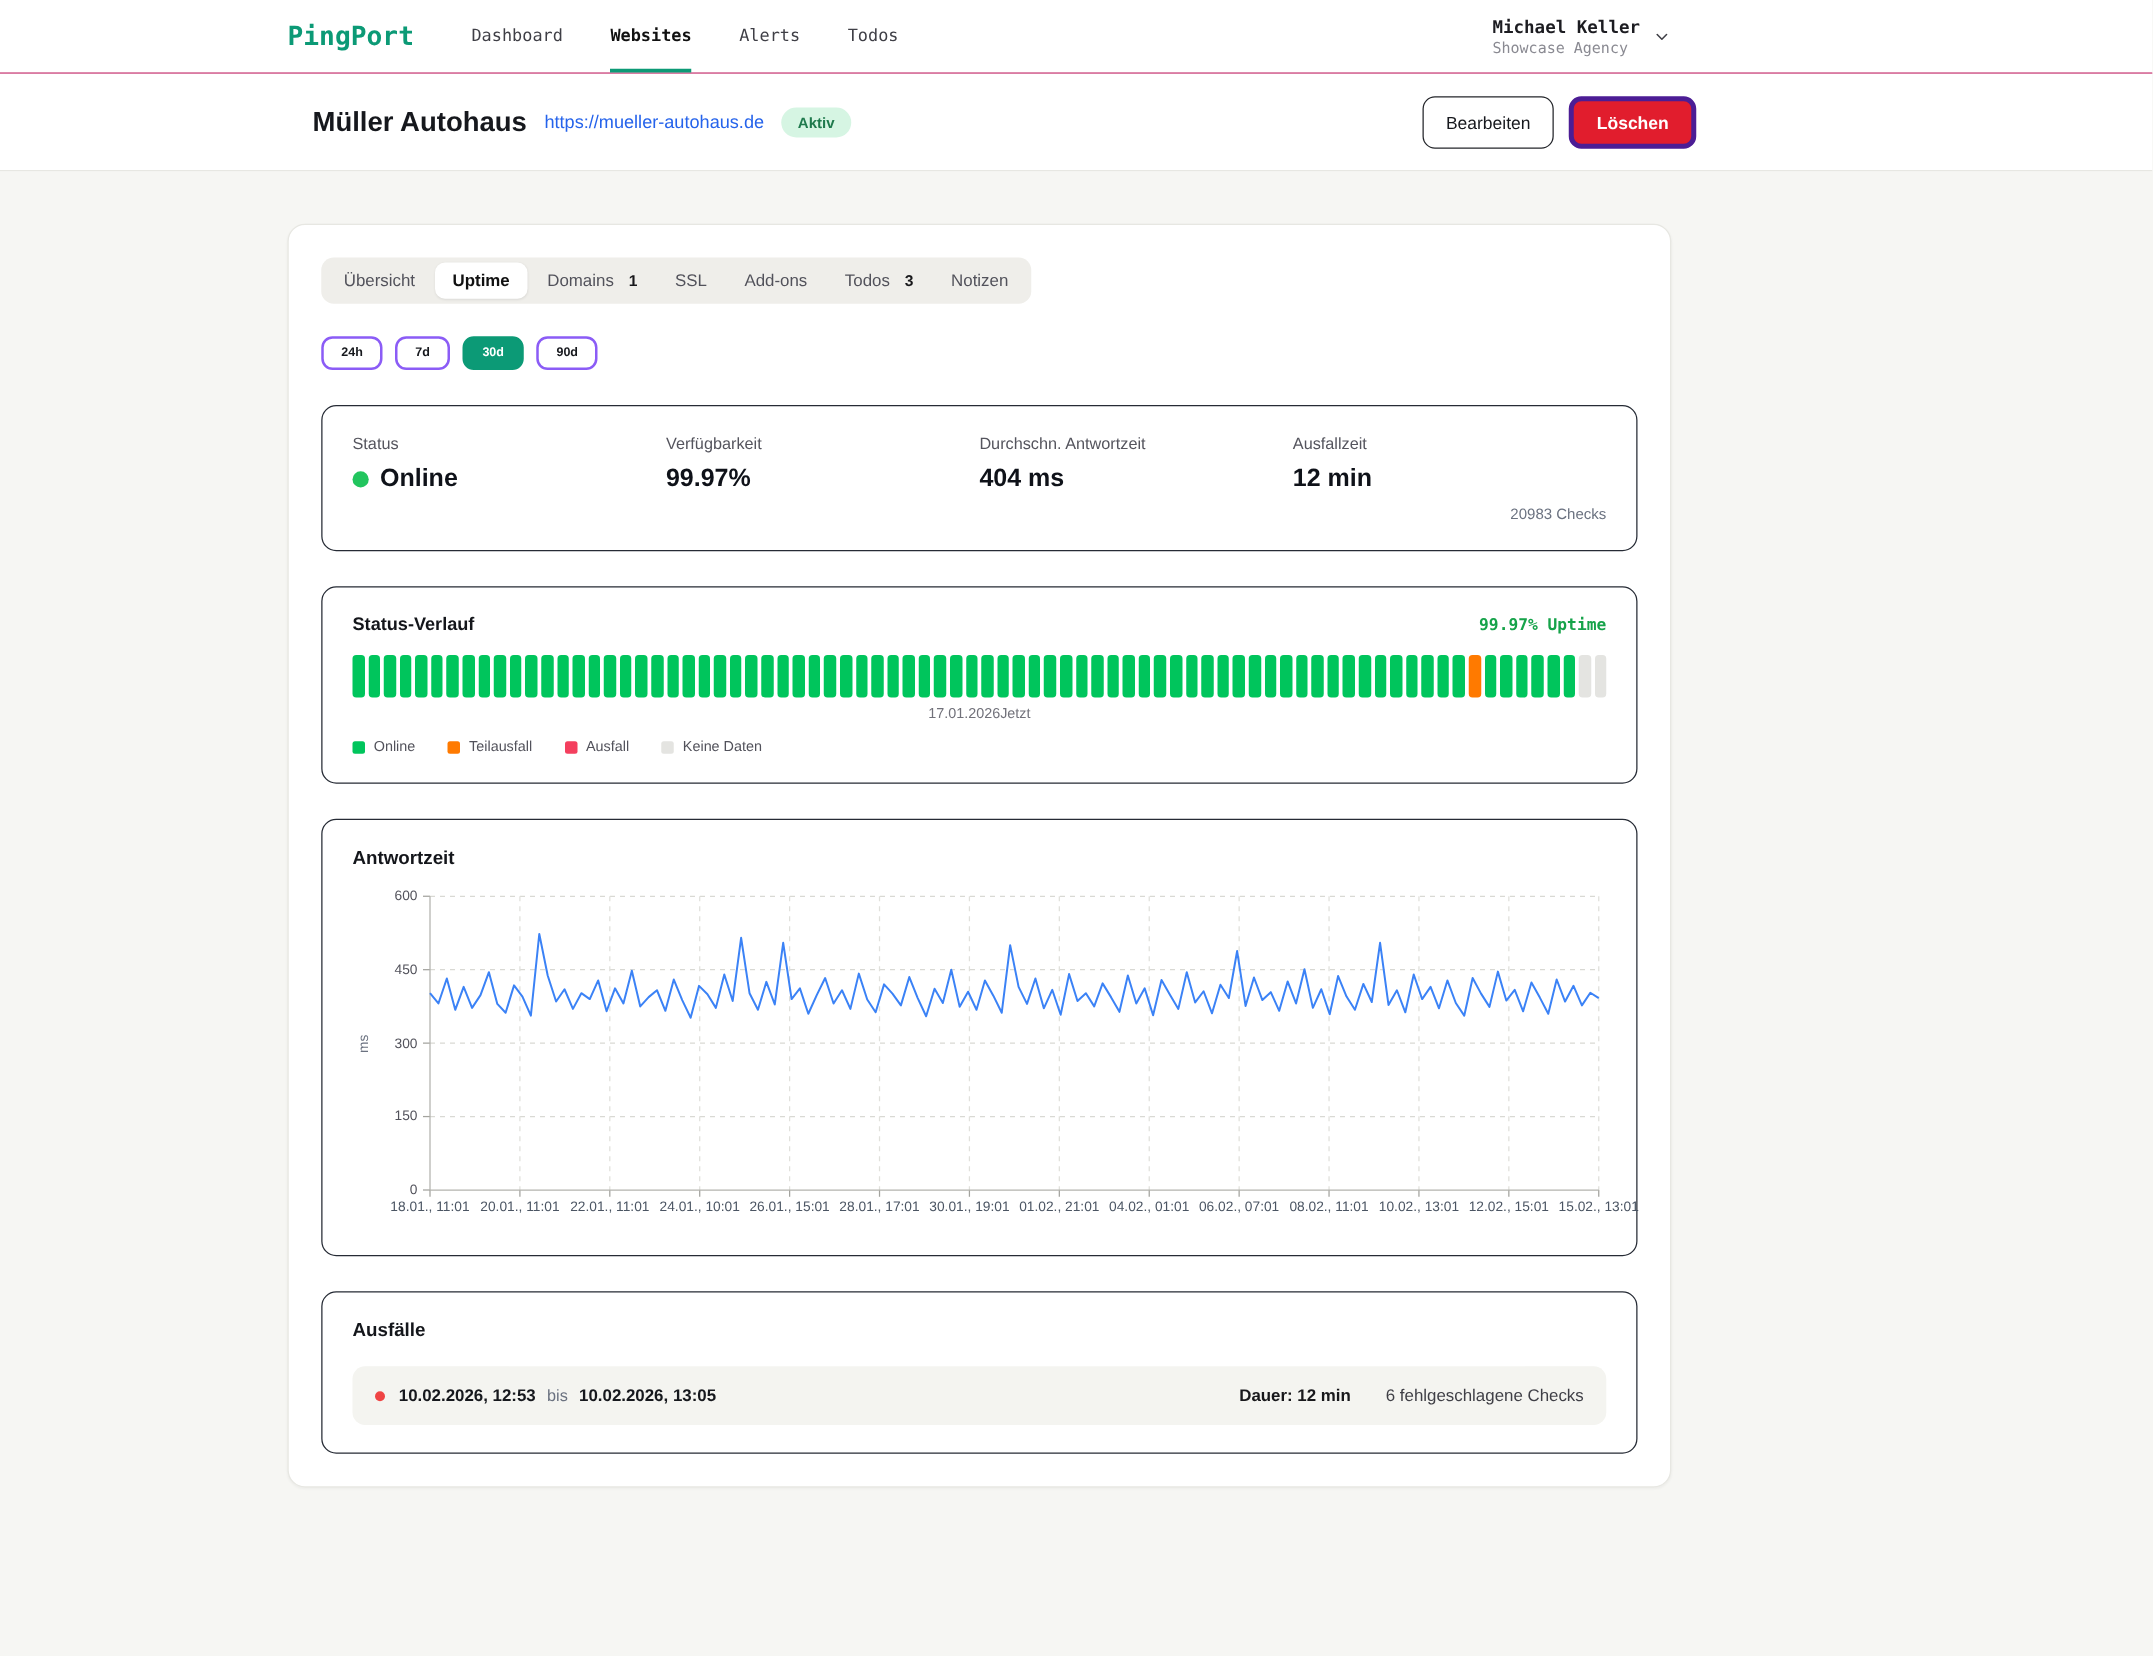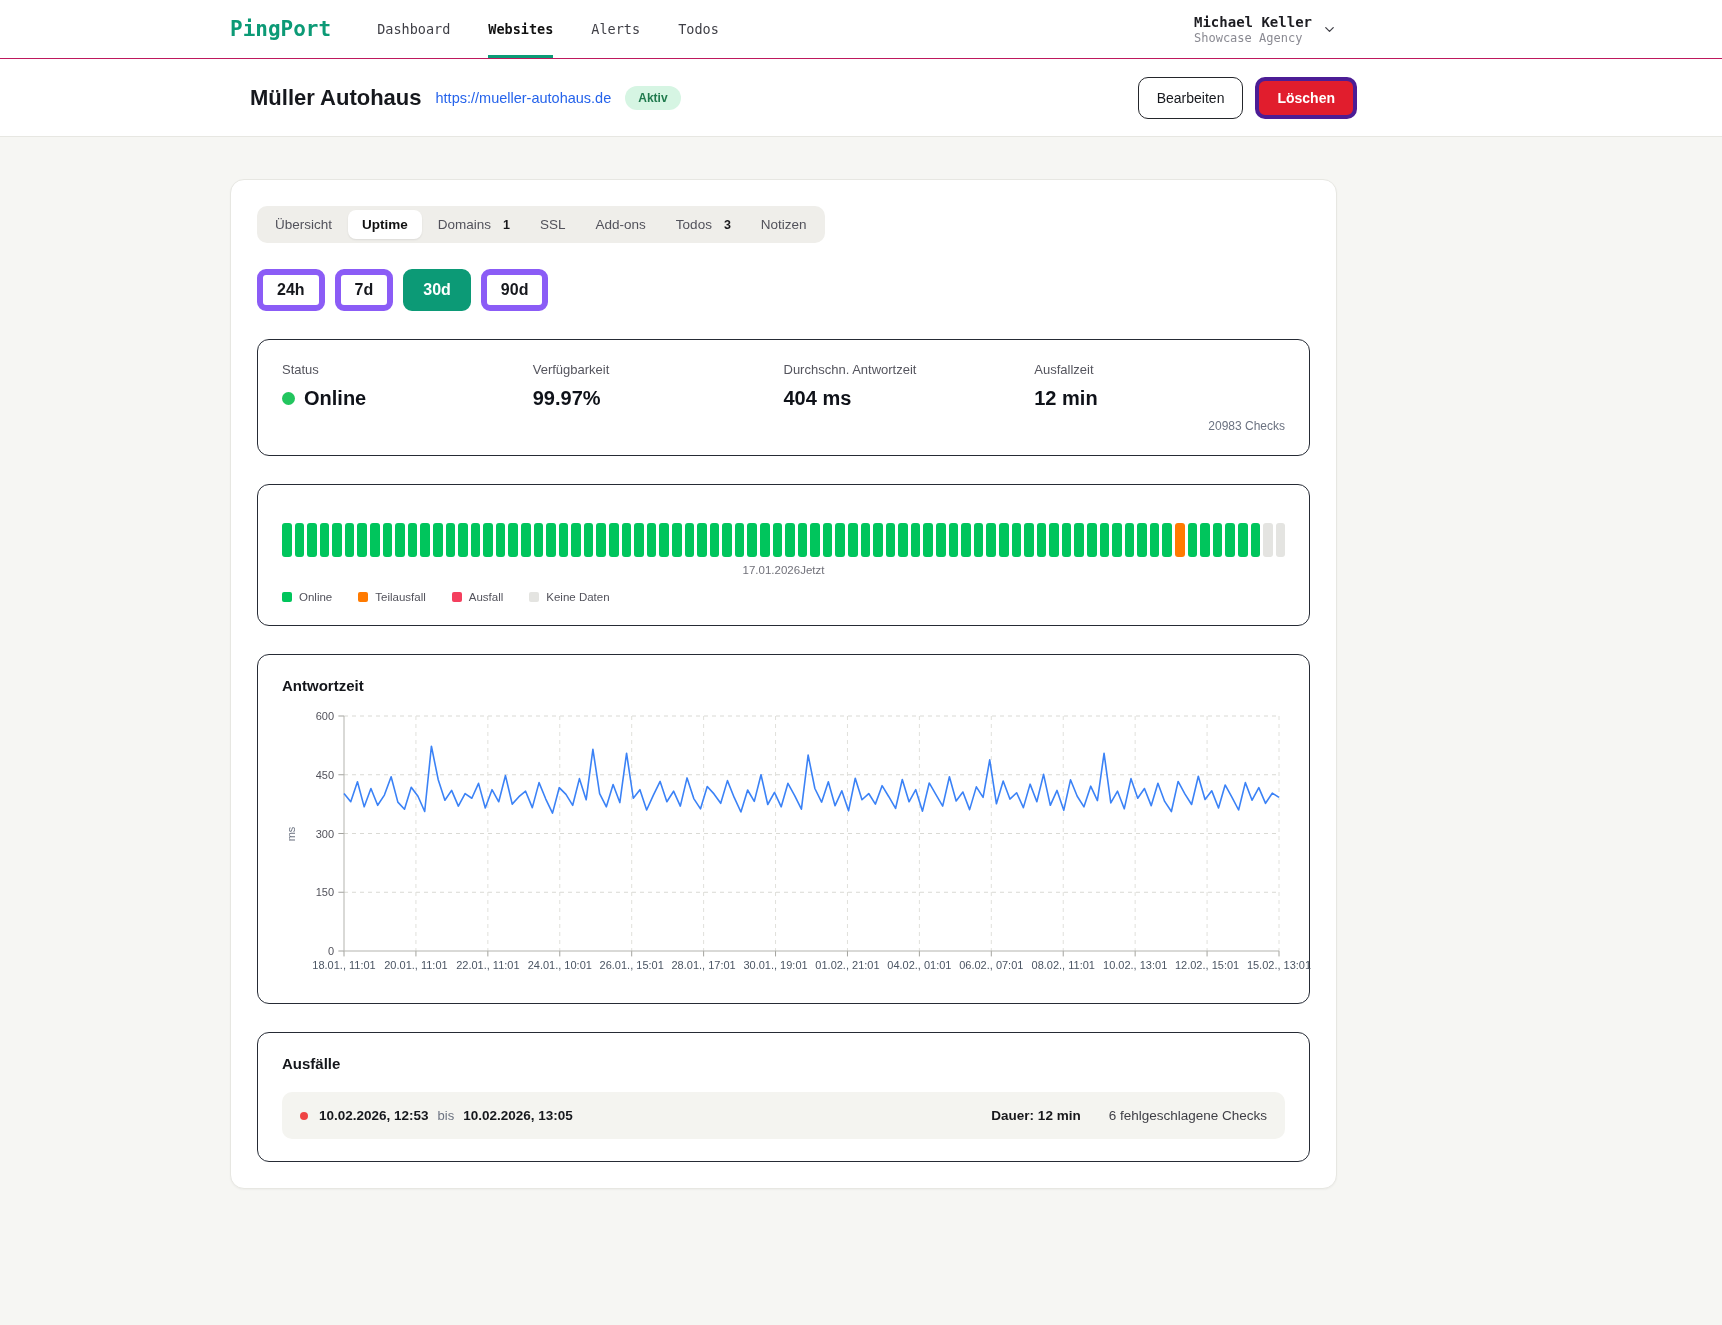--- a/index.html
+++ b/index.html
@@ -32,21 +32,21 @@
   
   main { padding:42px 0 60px 0; }
   .card-main { background:#fff; border:1px solid #e7e7e2; border-radius:14px; padding:26px; box-shadow:0 1px 2px rgba(0,0,0,.04); }
 
   .tabbar { display:inline-flex; background:#efeeea; border-radius:10px; padding:4px; gap:2px; }
   .tab { display:flex; align-items:center; border:none; background:transparent; font-family:inherit; font-size:13.5px; color:#52525b; padding:7px 14px; border-radius:8px; cursor:pointer; }
   .tab.active { background:#fff; color:#111; font-weight:bold; box-shadow:0 1px 2px rgba(0,0,0,.08); }
   .tab-count { margin-left:12px; font-weight:bold; color:#18181b; font-size:12.5px; }
 
   .ranges { display:flex; gap:10px; margin-top:26px; }
-  .range-btn { background:#fff; border:6px solid #8b5cf6; border-radius:9px; padding:6px 14px; font-size:16px; font-family:inherit; color:#16181d; font-weight:600; cursor:pointer; }
+  .range-btn { background:#fff; border:2px solid #8b5cf6; border-radius:9px; padding:6px 14px; font-size:10px; font-family:inherit; color:#16181d; font-weight:600; cursor:pointer; }
   .range-btn.active { background:#0c9a76; border-color:#0c9a76; color:#fff; }
 
   .panel { border:1px solid #262b35; border-radius:12px; padding:22px 24px; margin-top:28px; background:#fff; }
 
   
   .stats-grid { display:grid; grid-template-columns:1fr 1fr 1fr 1fr; }
   .stat-label { font-size:13px; color:#55555e; margin-bottom:10px; }
   .stat-value { font-size:20px; font-weight:700; color:#0f1219; display:flex; align-items:center; gap:9px; }
   .status-dot { width:13px; height:13px; border-radius:50%; background:#22c55e; }
   .checks-note { text-align:right; font-size:12px; color:#6b7280; margin-top:9px; }
@@ -185,20 +185,24 @@
             <div class="stat-label">Ausfallzeit</div>
             <div class="stat-value">
                 <span>12 min</span>
               </div>
           </div>
         </div>
         <div class="checks-note">20983 Checks</div>
       </div>
 
       <div class="panel">
+        <div class="hist-head">
+          <div class="hist-title">Status-Verlauf</div>
+          <div class="hist-uptime">99.97% Uptime</div>
+        </div>
         <div class="bars" id="status-bars">
             <div class="bar" style="background: rgb(0, 197, 92);"></div>
             <div class="bar" style="background: rgb(0, 197, 92);"></div>
             <div class="bar" style="background: rgb(0, 197, 92);"></div>
             <div class="bar" style="background: rgb(0, 197, 92);"></div>
             <div class="bar" style="background: rgb(0, 197, 92);"></div>
             <div class="bar" style="background: rgb(0, 197, 92);"></div>
             <div class="bar" style="background: rgb(0, 197, 92);"></div>
             <div class="bar" style="background: rgb(0, 197, 92);"></div>
             <div class="bar" style="background: rgb(0, 197, 92);"></div>

